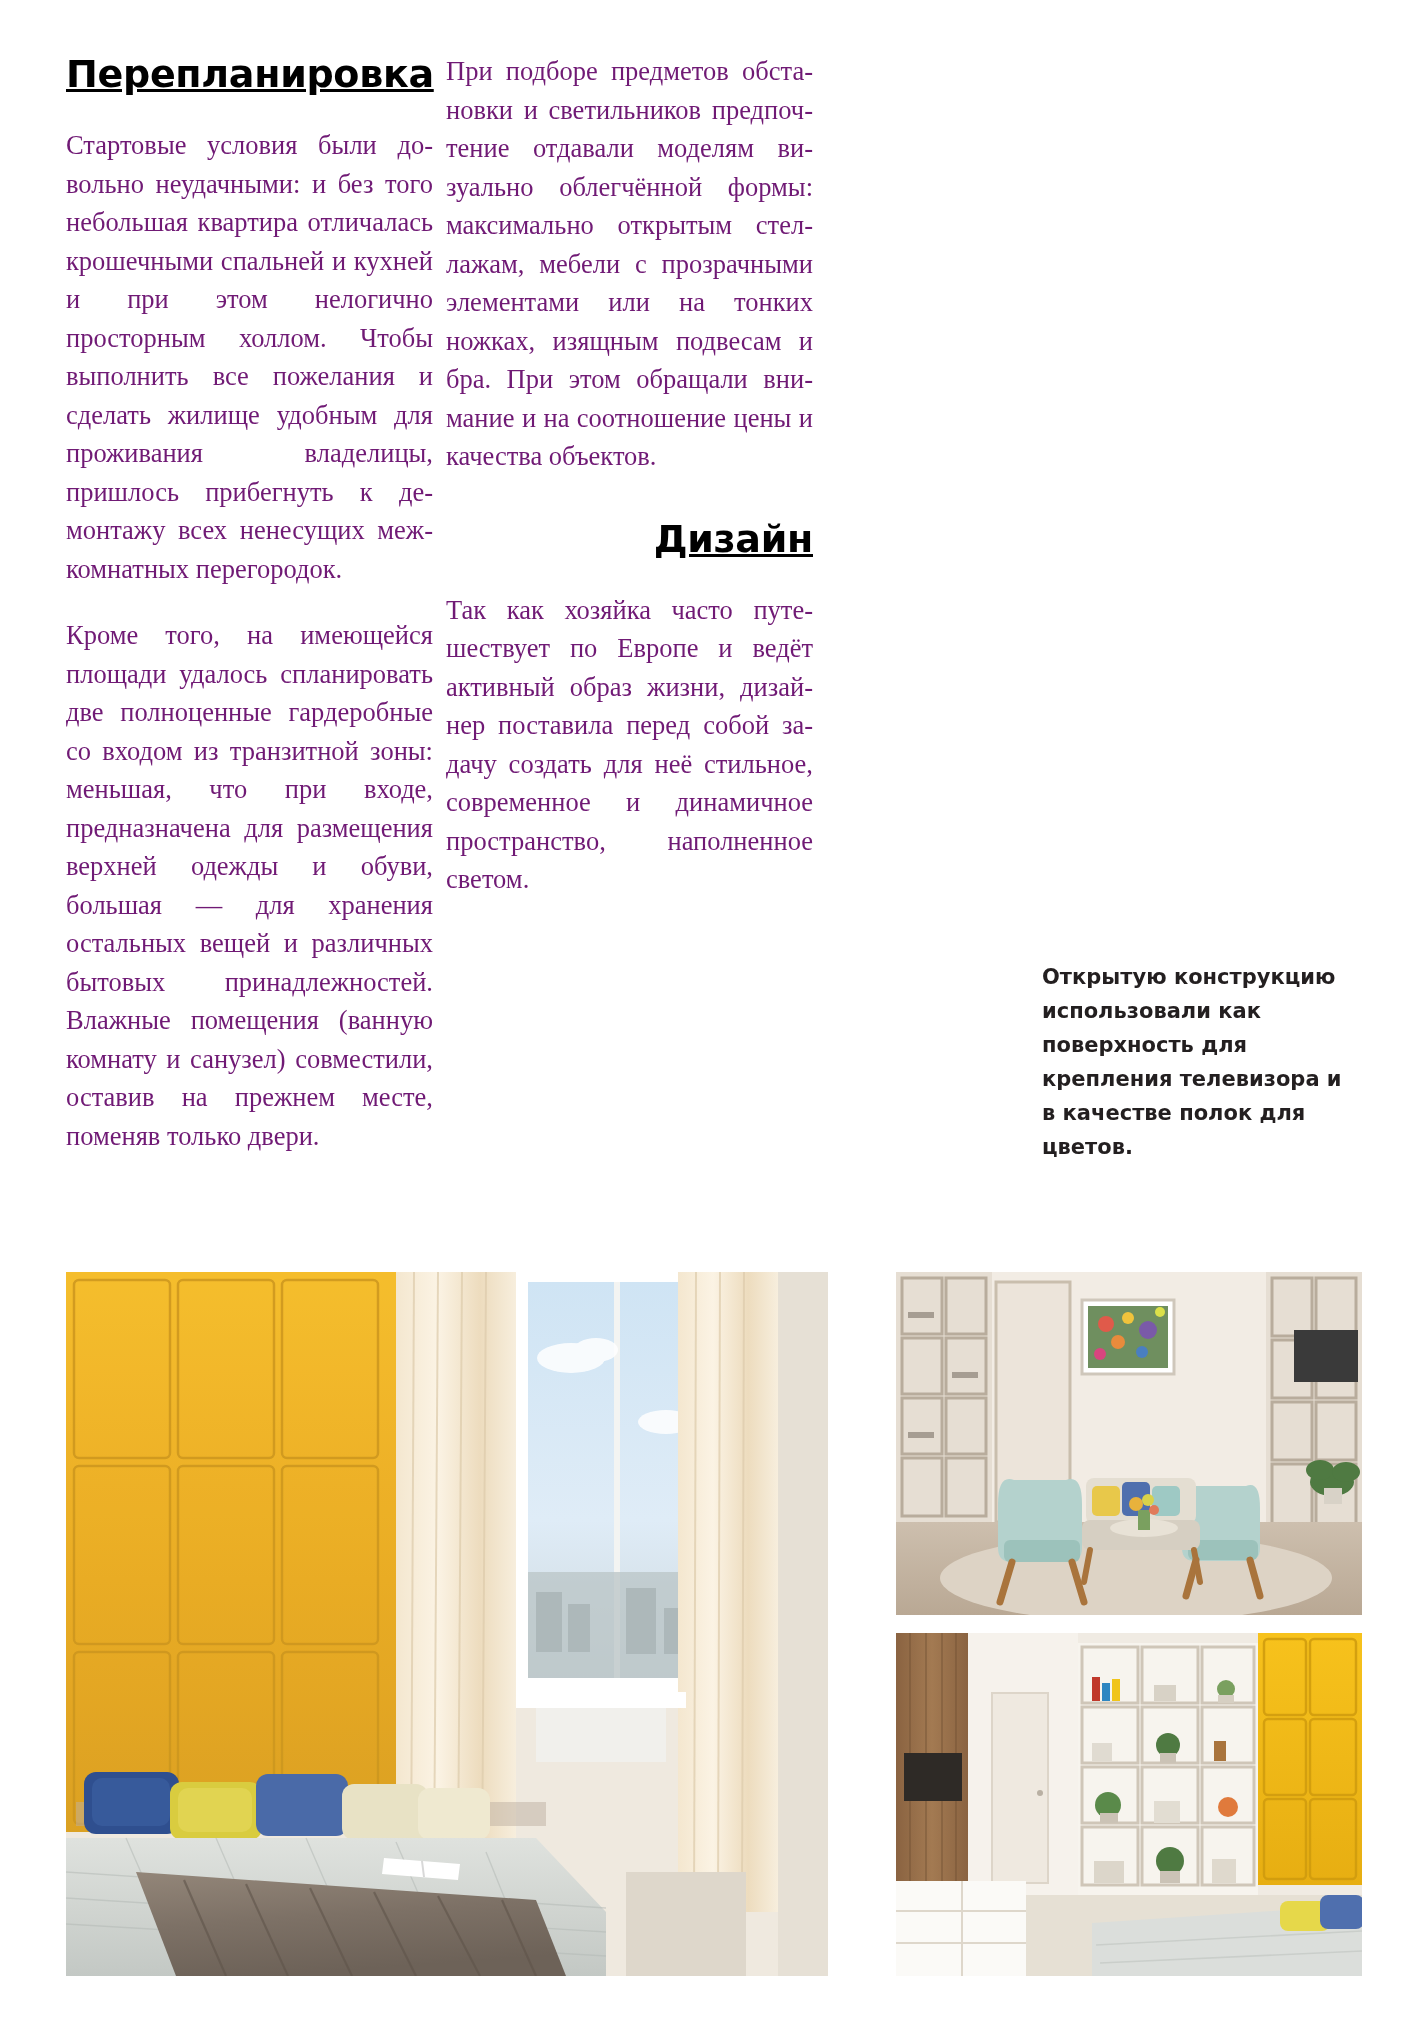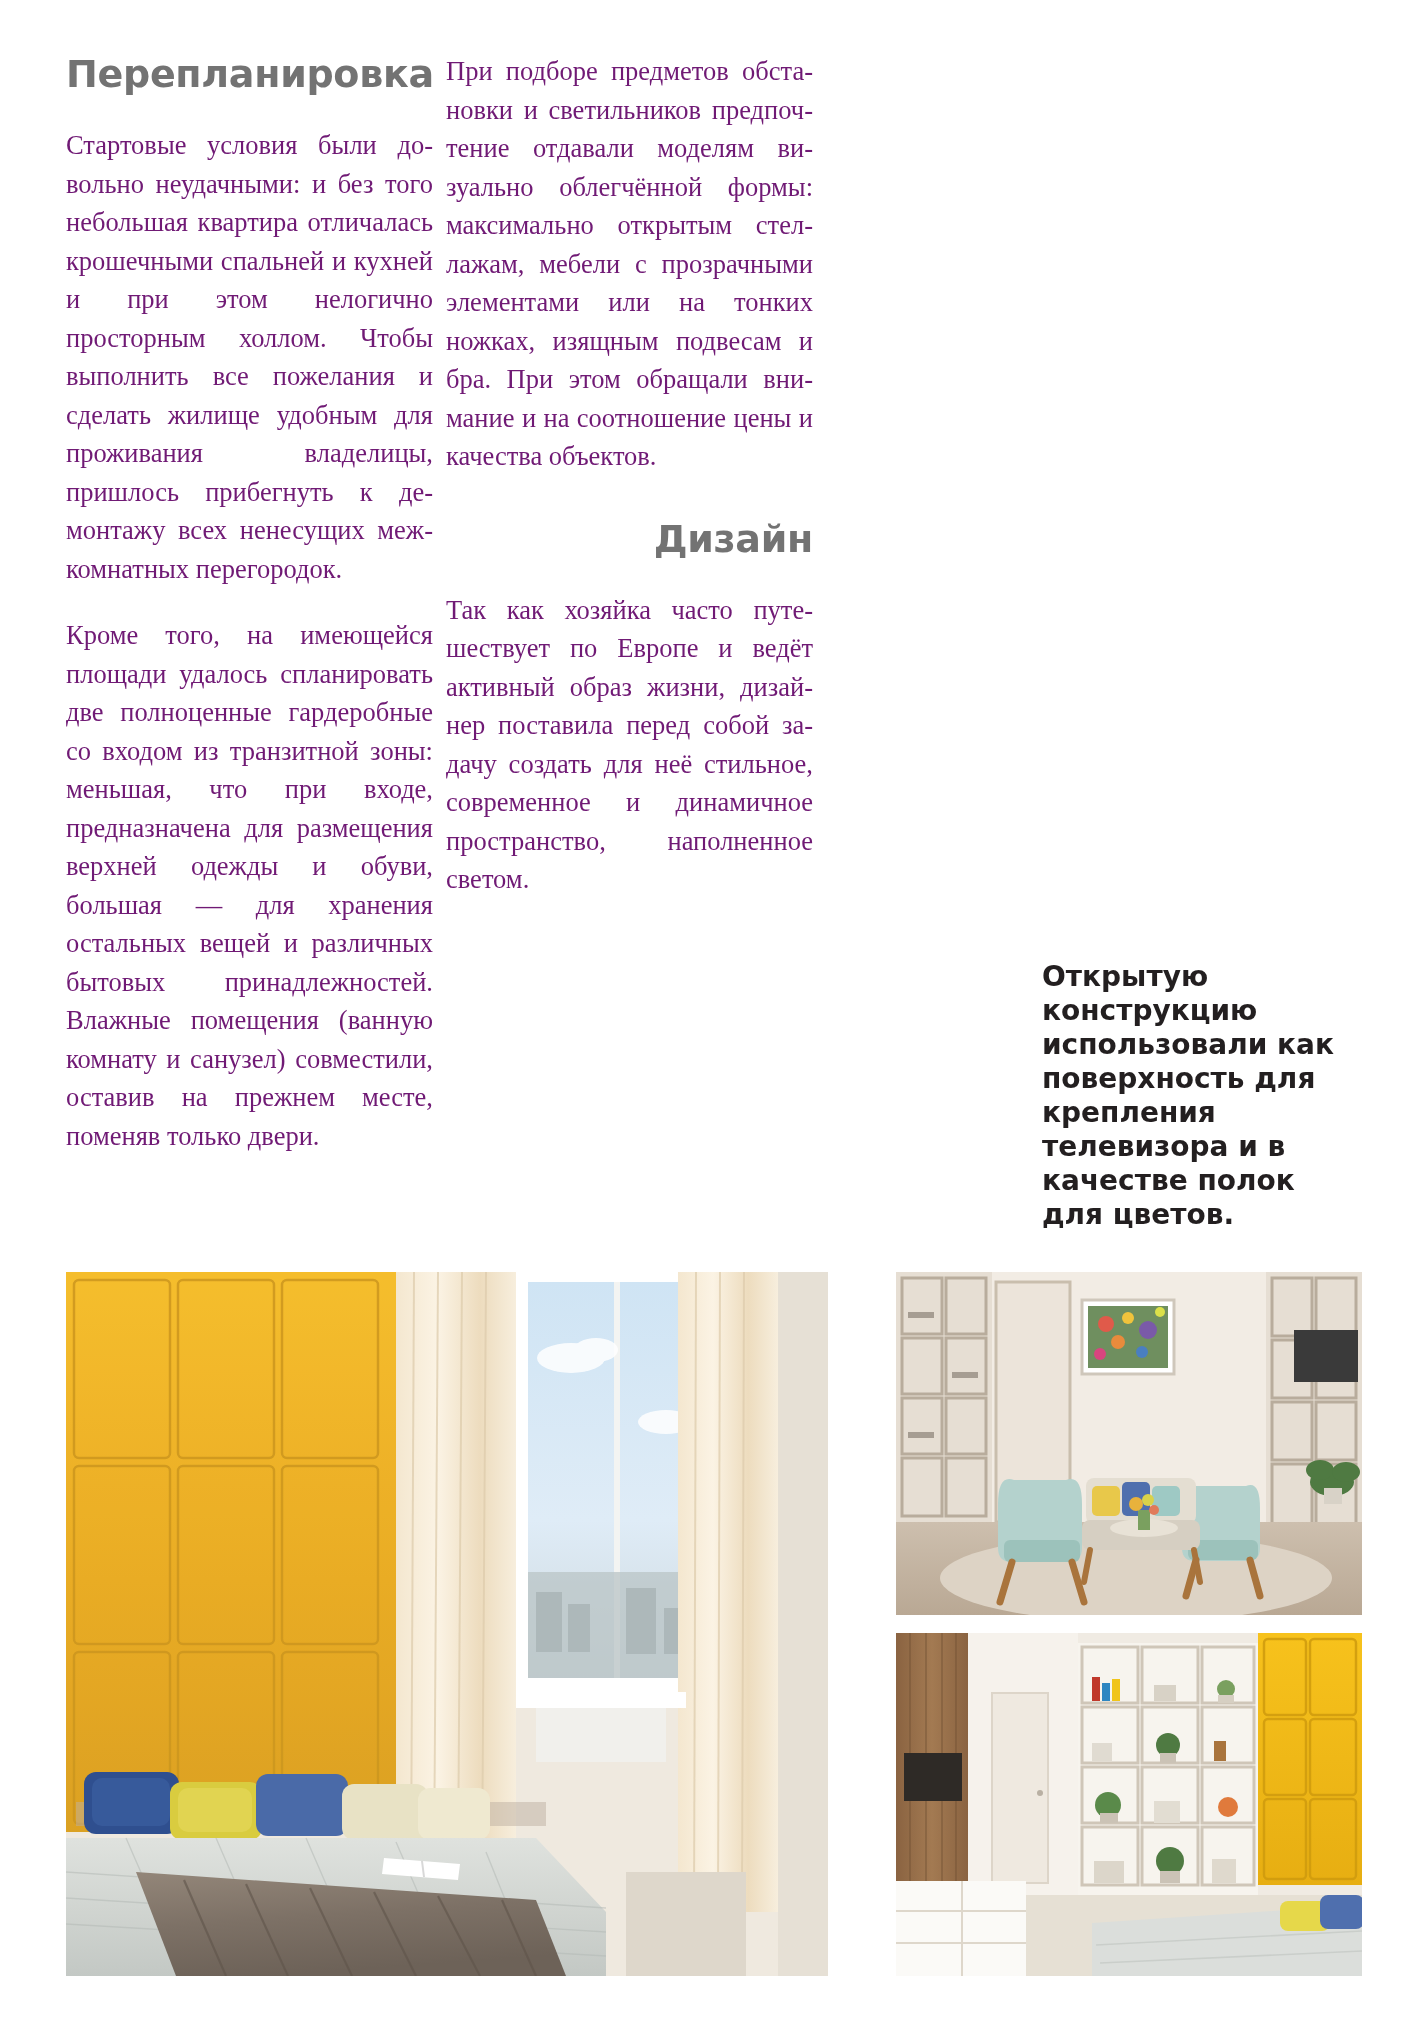--- a/index.html
+++ b/index.html
@@ -31,23 +31,24 @@
     width: 367px;
   }
   .col-1 { left: 0px; }
   .col-2 { left: 380px; }
 
   h2.heading {
     font-family: "DejaVu Sans", sans-serif;
     font-weight: bold;
     font-size: 38px;
     line-height: 44px;
-    color: #737373;
+    color: #000000;
     margin: 0 0 30px 0;
     letter-spacing: -0.3px;
+    text-decoration: underline;
   }
   h2.heading-center { text-align: center; }
   h2.heading-right  { text-align: right; margin-top: 41px; }
 
   p.body {
     font-family: "Liberation Serif", serif;
     font-size: 26.5px;
     line-height: 38.5px;
     color: #701a75;
     text-align: justify;
@@ -60,21 +61,21 @@
   
   .callout {
     position: absolute;
     left: 1042px;
     top: 960px;
     width: 300px;
   }
   .callout p {
     font-family: "DejaVu Sans", sans-serif;
     font-weight: bold;
-    font-size: 28px;
+    font-size: 21px;
     line-height: 34px;
     color: #231f20;
     margin: 0;
     text-align: left;
   }
 
   
   .photo {
     position: absolute;
     overflow: hidden;

